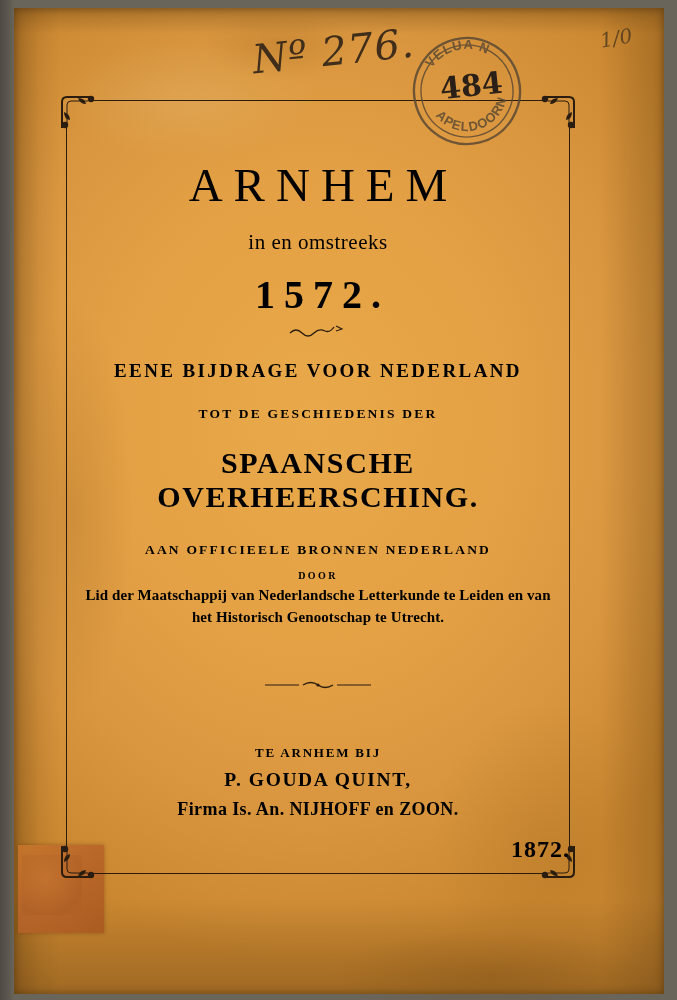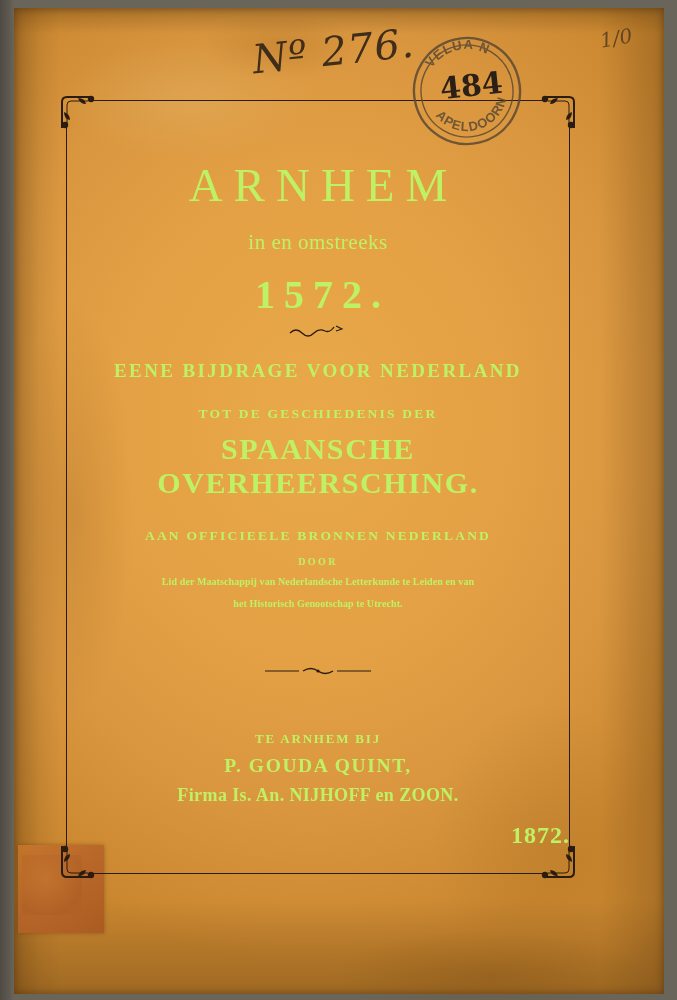--- a/index.html
+++ b/index.html
@@ -107,21 +107,21 @@
   #corner-tr { right: 0; top: 0; transform: scaleX(-1); }
   #corner-bl { left: 0; bottom: 0; transform: scaleY(-1); }
   #corner-br { right: 0; bottom: 0; transform: scale(-1,-1); }
 
   
   #titleblock {
     position: absolute;
     left: 66px; top: 100px;
     width: 504px;
     text-align: center;
-    color: #bef264;
+    color: #000000;
   }
   .t-main {
     font-family: "Liberation Serif", serif;
     font-size: 47px;
     letter-spacing: 11px;
     margin: 58px 0 0 0;
     text-indent: 11px;
     font-weight: 400;
   }
   .t-sub1 {
@@ -151,42 +151,42 @@
   .t-line2 {
     font-size: 13.5px;
     font-weight: 700;
     letter-spacing: 2.2px;
     margin: 24px 0 8px 0;
   }
   .t-big {
     font-size: 30px;
     font-weight: 700;
     letter-spacing: 1.6px;
-    margin: 10px 0 0 0;
+    margin: 24px 0 0 0;
   }
   .t-line3 {
     font-size: 13.5px;
     font-weight: 700;
     letter-spacing: 2.2px;
     margin: 28px 0 0 0;
   }
   .t-door {
     font-size: 10px;
     font-weight: 700;
     letter-spacing: 2.4px;
     margin: 12px 0 0 0;
   }
   .t-author {
     font-size: 21.5px;
     font-weight: 700;
     letter-spacing: .6px;
     margin: 18px 0 0 0;
   }
   .t-aff {
-    font-size: 10px;
+    font-size: 15px;
     font-weight: 700;
     line-height: 15px;
     margin: 7px 0 0 0;
     letter-spacing: .1px;
     font-family: Liberation Serif, serif;
   }
   .ornament {
     margin: 52px auto 0 auto;
     width: 110px; height: 12px;
     color: #2a1d10;

